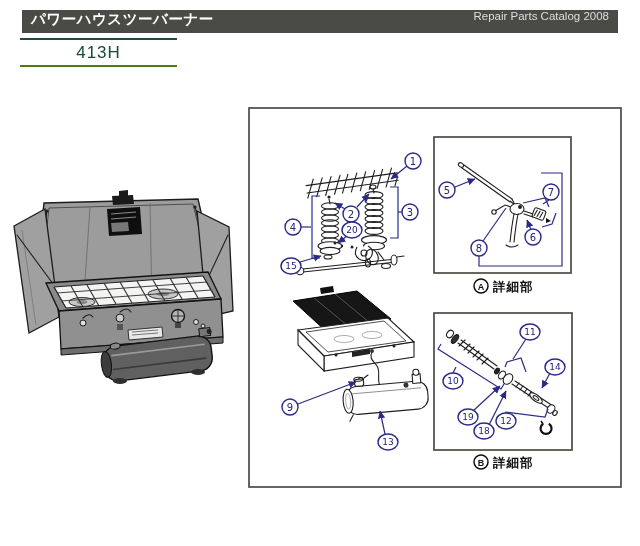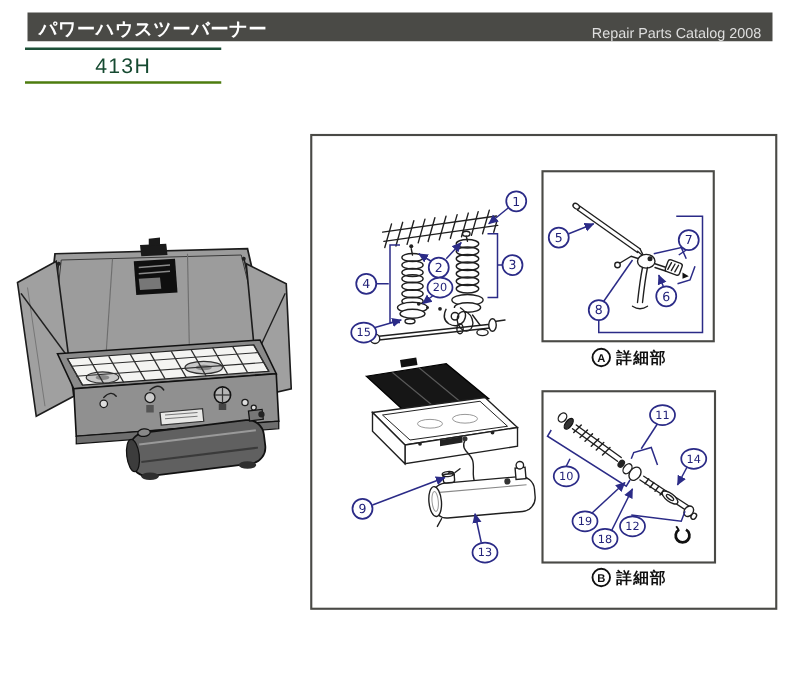--- a/index.html
+++ b/index.html
@@ -1,19 +1,19 @@
 <!DOCTYPE html>
 <html><head>
 <meta charset="utf-8">
 <style>
   html,body{margin:0;padding:0;background:#fff;}
   .page{position:relative;width:640px;height:546px;background:#ffffff;overflow:hidden;
         font-family:"Liberation Sans","DejaVu Sans",sans-serif;}
   .header-bar{position:absolute;left:22px;top:10px;width:596px;height:23px;
-        background:#4a4a46;display:flex;align-items:flex-end;justify-content:space-between;
+        background:#4a4a46;display:flex;align-items:flex-start;justify-content:space-between;
         box-sizing:border-box;padding:0 9px;}
   .product-title{color:#ffffff;font-weight:bold;font-size:14.5px;letter-spacing:.5px;white-space:nowrap;}
   .catalog-title{color:#dedede;font-size:11.5px;white-space:nowrap;}
   .model-block{position:absolute;left:20px;top:38px;width:157px;height:29px;
         border-top:2px solid #1d5038;border-bottom:2px solid #4d7c0f;box-sizing:border-box;
         display:flex;align-items:center;justify-content:center;}
   .model-code{color:#164a31;font-size:17px;letter-spacing:1px;}
   svg{position:absolute;left:0;top:0;}
   .pt{stroke:#1f1f1f;fill:none;stroke-width:1.1;stroke-linecap:round;}
   .ptf{stroke:#1f1f1f;fill:#ffffff;stroke-width:1.1;}

